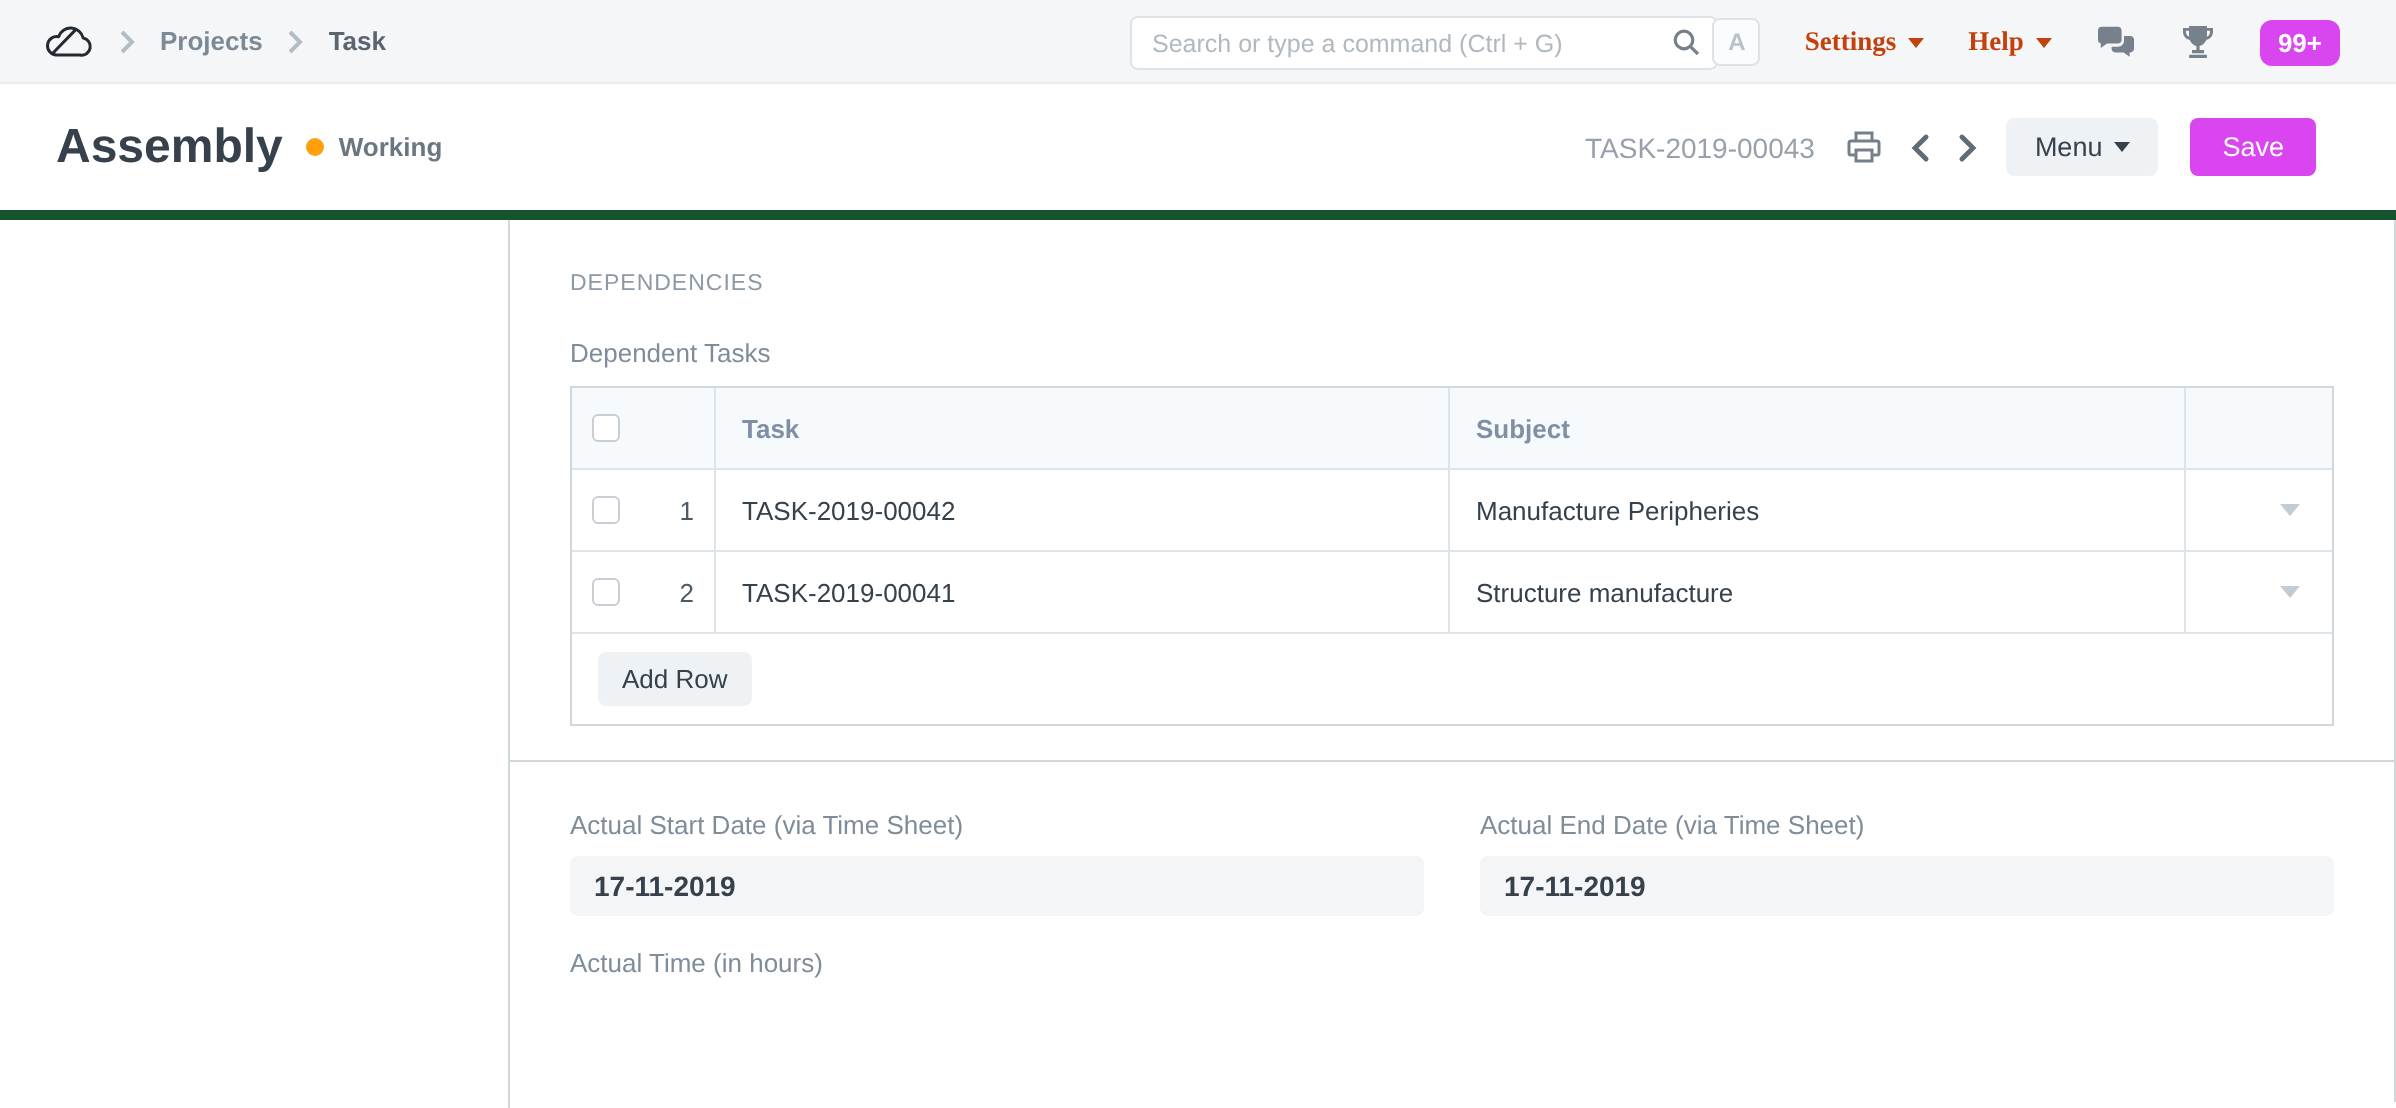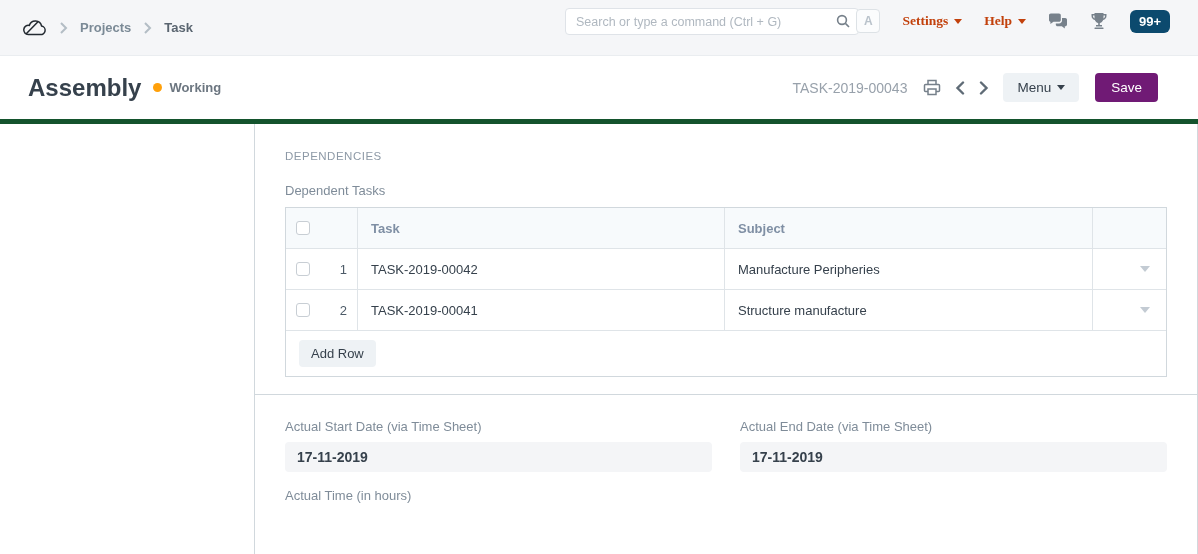--- a/index.html
+++ b/index.html
@@ -1,20 +1,20 @@
 <!DOCTYPE html>
 <html><head>
 <meta charset="utf-8">
 <style>
   * { margin:0; padding:0; box-sizing:border-box; }
   html,body { width:1198px; height:554px; background:#fff; overflow:hidden;
     font-family:"Liberation Sans", sans-serif; color:#36414c; }
 
   
-  .navbar { position:relative; height:56px; background:#f5f6f8;
+  .navbar { position:relative; height:42px; background:#f5f6f8;
     border-bottom:1px solid #eaedf0; display:flex; align-items:center; }
   .nav-left { display:flex; align-items:center; gap:10px; padding-left:20px; }
   .logo { display:flex; align-items:center; cursor:pointer; }
   .crumb-sep { color:#b3bdc5; display:flex; align-items:center; margin:0 2px; }
   .crumb { font-size:13px; font-weight:700; color:#7b8a96; text-decoration:none; cursor:pointer; }
   .crumb.current { color:#5a6570; }
   .search-wrap { position:absolute; left:565px; top:8px; width:294px; height:27px; }
   .search-input { width:100%; height:100%; border:1px solid #dfe3e8; border-radius:4px;
     background:#fff; font-size:12.5px; color:#36414c; padding:0 30px 0 10px;
     font-family:"Liberation Sans", sans-serif; }
@@ -24,40 +24,40 @@
     display:flex; align-items:center; gap:22px; }
   .avatar { width:24px; height:24px; border:1px solid #dde2e6; border-radius:4px;
     background:#fbfcfd; color:#b9c2cb; font-size:12px; font-weight:700;
     display:flex; align-items:center; justify-content:center; cursor:pointer; }
   .nav-link { font-size:13.5px; font-weight:700; color:#c2410c; cursor:pointer;
     display:flex; align-items:center;font-family:Liberation Serif, serif; }
   .caret { display:inline-block; width:0; height:0; margin-left:6px;
     border-left:4px solid transparent; border-right:4px solid transparent;
     border-top:5px solid currentColor; }
   .nav-ico { color:#77818b; cursor:pointer; display:flex; align-items:center; }
-  .badge { background:#0c4a6e; color:#fff; font-size:13px; font-weight:700;
+  .badge { background:#d946ef; color:#fff; font-size:13px; font-weight:700;
     border-radius:6px; padding:4px 9px; cursor:pointer; }
 
   
   .page-head { height:68px; background:#fff; border-bottom:5px solid #14532d;
     display:flex; align-items:center; justify-content:space-between;
     padding:0 40px 0 28px; }
   .title-area { display:flex; align-items:center; gap:12px; }
   .page-title { font-size:24px; font-weight:700; color:#36414c; }
   .status { display:flex; align-items:center; gap:7px; }
   .status-dot { width:9px; height:9px; border-radius:50%; background:#ffa00a; }
   .status-text { font-size:13px; font-weight:700; color:#6c7680; }
   .head-right { display:flex; align-items:center; gap:14px; }
   .doc-id { font-size:14px; color:#98a1ab; margin-right:2px; }
   .head-ico { color:#76808a; cursor:pointer; display:flex; align-items:center; }
   .btn { border:none; border-radius:4px; font-size:13.5px; cursor:pointer;
     font-family:"Liberation Sans", sans-serif; }
   .btn-default { background:#eef2f5; color:#36414c; padding:7px 14px; font-weight:400;
     display:flex; align-items:center; }
-  .btn-primary { background:#701a75; color:#fff; padding:7px 16px; font-weight:400; margin-left:2px; }
+  .btn-primary { background:#d946ef; color:#fff; padding:7px 16px; font-weight:400; margin-left:2px; }
 
   
   .layout { display:flex; height:444px;padding-left:37px; }
   .form-sidebar { width:220px; border-right:1px solid #d1d8dd; height:444px; }
   .form-main { width:943px; border-right:1px solid #d1d8dd; height:441px; }
 
   .section-deps { height:270px; padding:26px 30px 0 30px; }
   .section-title { font-size:11.5px; font-weight:400; letter-spacing:0.5px;
     color:#8d99a6; text-transform:uppercase; }
   .field-label { font-size:13px; color:#7f8c99; }

